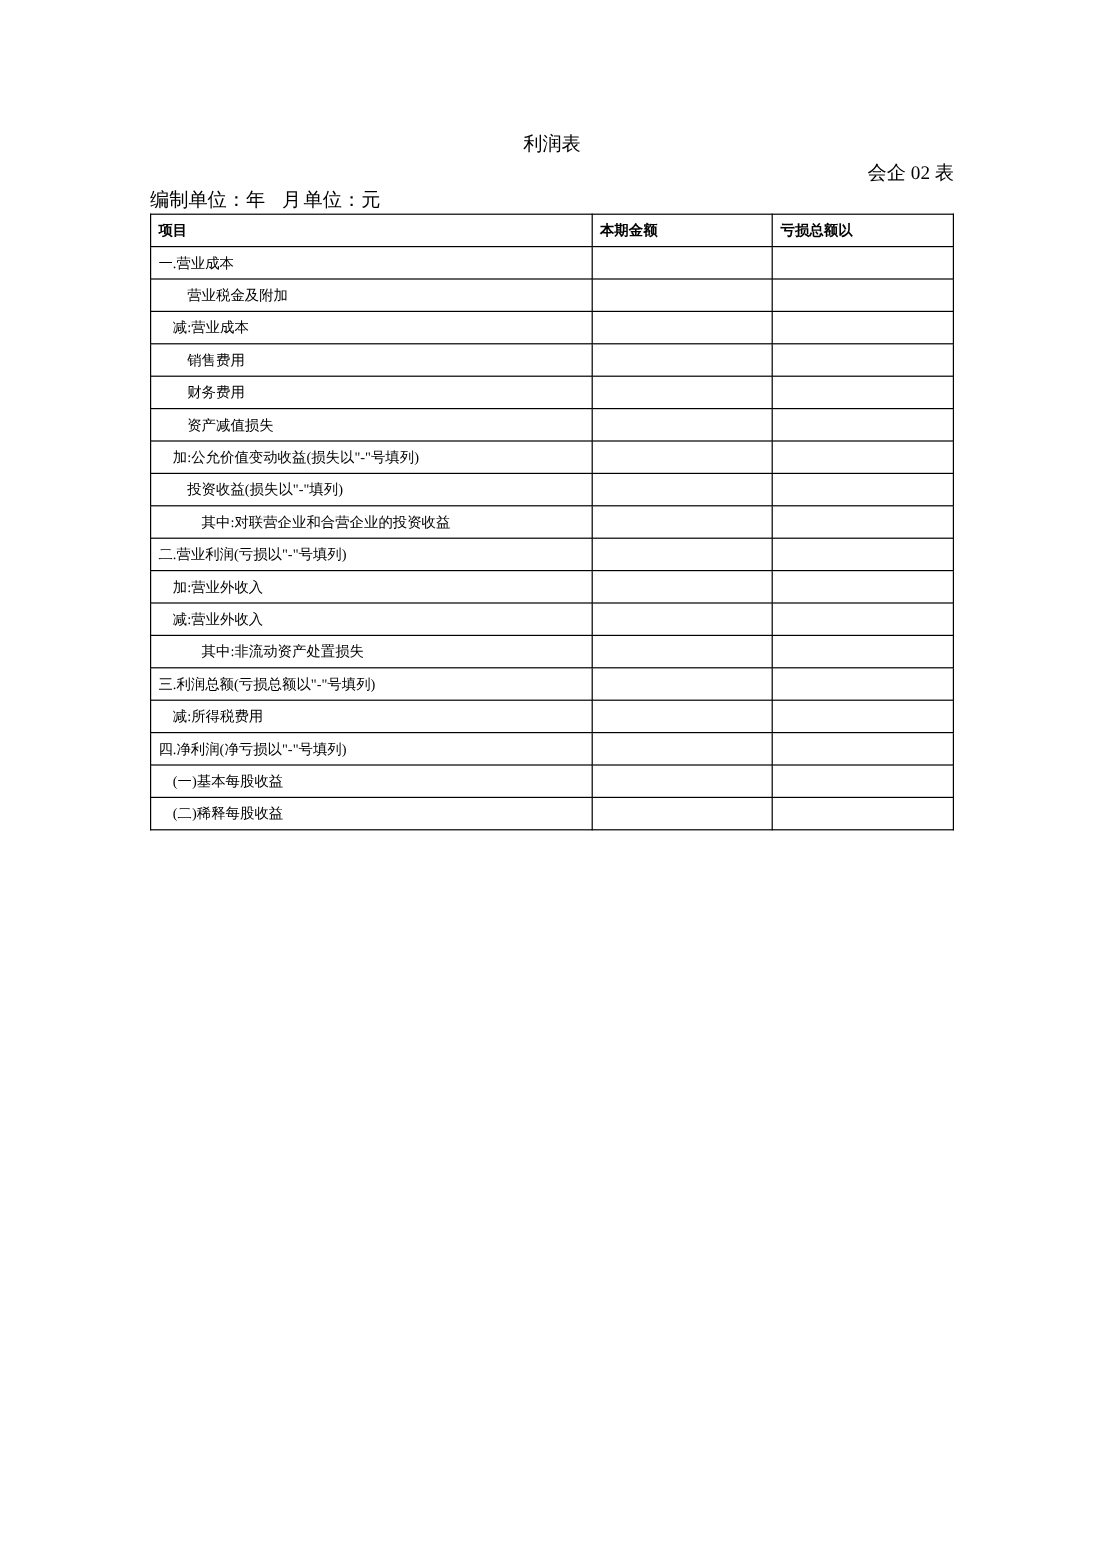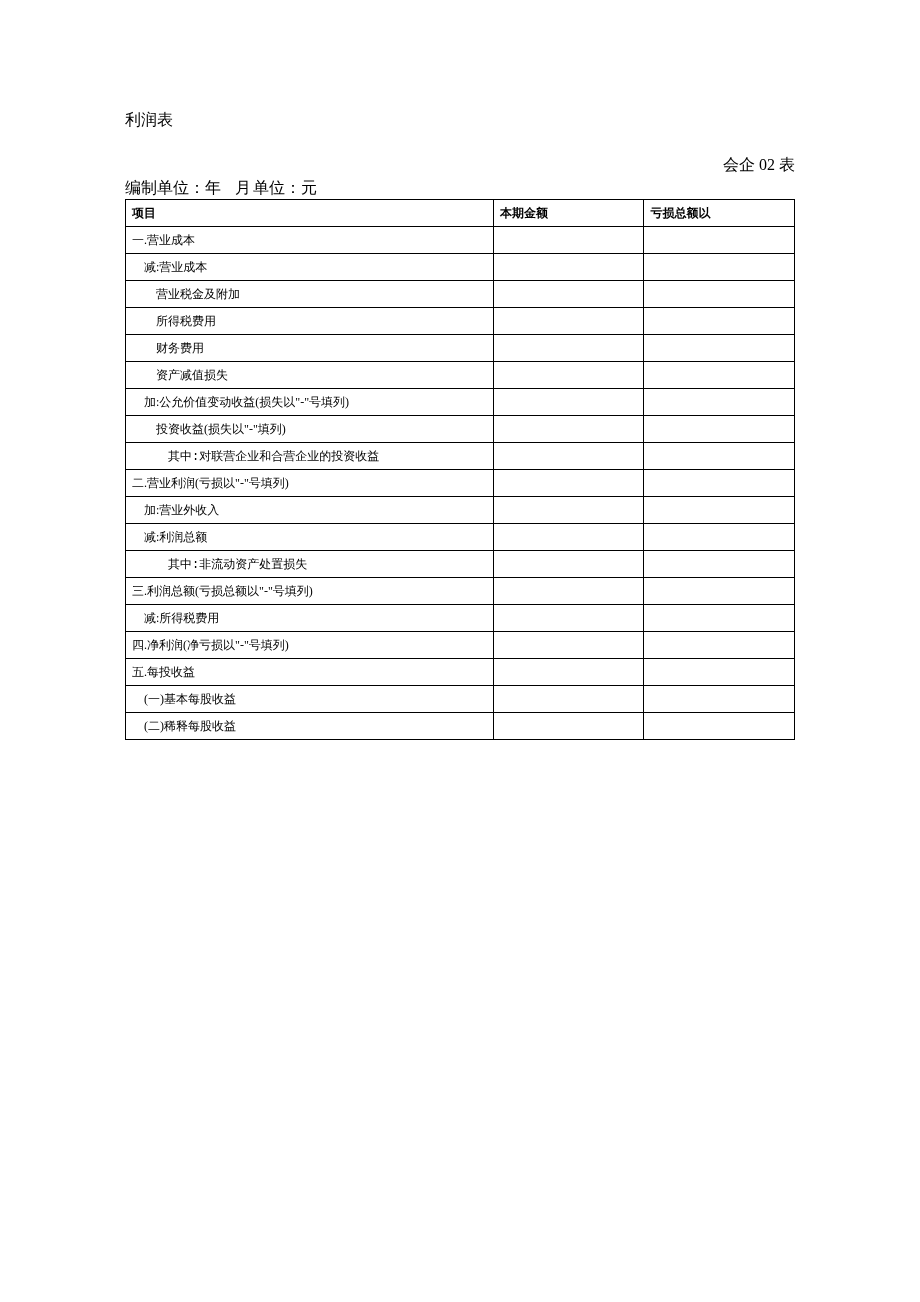--- a/index.html
+++ b/index.html
@@ -9,22 +9,23 @@
     }
     body {
       font-family: "SimSun", "宋体", serif;
       font-size: 16px;
       color: #000;
       background: #fff;
       padding: 110px 125px 40px 125px;
       width: 920px;
     }
     .title {
+      text-align: center;
       font-size: 16px;
-      margin-bottom: 24px;
+      margin-bottom: 3px;
     }
     .form-code {
       text-align: right;
       font-size: 16px;
       margin-bottom: 2px;
     }
     .header-line {
       display: flex;
       justify-content: flex-start;
       font-size: 16px;
@@ -64,21 +65,20 @@
       width: 22.5%;
     }
     .indent-1 {
       padding-left: 1em;
     }
     .indent-2 {
       padding-left: 2em;
     }
     .indent-3 {
       padding-left: 3em;
-      font-family: Liberation Mono, monospace;
     }
   </style>
 </head>
 <body>
 
 <div class="title">利润表</div>
 <div class="form-code">会企 02 表</div>
 <div class="header-line">
   <span class="header-left">编制单位：</span>
   <span class="header-center year-month">
@@ -95,31 +95,31 @@
       <th class="col-previous">亏损总额以</th>
     </tr>
   </thead>
   <tbody id="table-body">
       <tr>
         <td><span>一.营业成本</span></td>
         <td></td>
         <td></td>
       </tr>
       <tr>
+        <td><span class="indent-2">营业税金及附加</span></td>
+        <td></td>
+        <td></td>
+      </tr>
+      <tr>
         <td><span class="indent-1">减:营业成本</span></td>
         <td></td>
         <td></td>
       </tr>
       <tr>
-        <td><span class="indent-2">营业税金及附加</span></td>
-        <td></td>
-        <td></td>
-      </tr>
-      <tr>
-        <td><span class="indent-2">所得税费用</span></td>
+        <td><span class="indent-2">销售费用</span></td>
         <td></td>
         <td></td>
       </tr>
       <tr>
         <td><span class="indent-2">财务费用</span></td>
         <td></td>
         <td></td>
       </tr>
       <tr>
         <td><span class="indent-2">资产减值损失</span></td>
@@ -145,21 +145,21 @@
         <td><span>二.营业利润(亏损以"-"号填列)</span></td>
         <td></td>
         <td></td>
       </tr>
       <tr>
         <td><span class="indent-1">加:营业外收入</span></td>
         <td></td>
         <td></td>
       </tr>
       <tr>
-        <td><span class="indent-1">减:利润总额</span></td>
+        <td><span class="indent-1">减:营业外收入</span></td>
         <td></td>
         <td></td>
       </tr>
       <tr>
         <td><span class="indent-3">其中:非流动资产处置损失</span></td>
         <td></td>
         <td></td>
       </tr>
       <tr>
         <td><span>三.利润总额(亏损总额以"-"号填列)</span></td>
@@ -170,25 +170,20 @@
         <td><span class="indent-1">减:所得税费用</span></td>
         <td></td>
         <td></td>
       </tr>
       <tr>
         <td><span>四.净利润(净亏损以"-"号填列)</span></td>
         <td></td>
         <td></td>
       </tr>
       <tr>
-        <td><span>五.每投收益</span></td>
-        <td></td>
-        <td></td>
-      </tr>
-      <tr>
         <td><span class="indent-1">(一)基本每股收益</span></td>
         <td></td>
         <td></td>
       </tr>
       <tr>
         <td><span class="indent-1">(二)稀释每股收益</span></td>
         <td></td>
         <td></td>
       </tr>
     </tbody>

